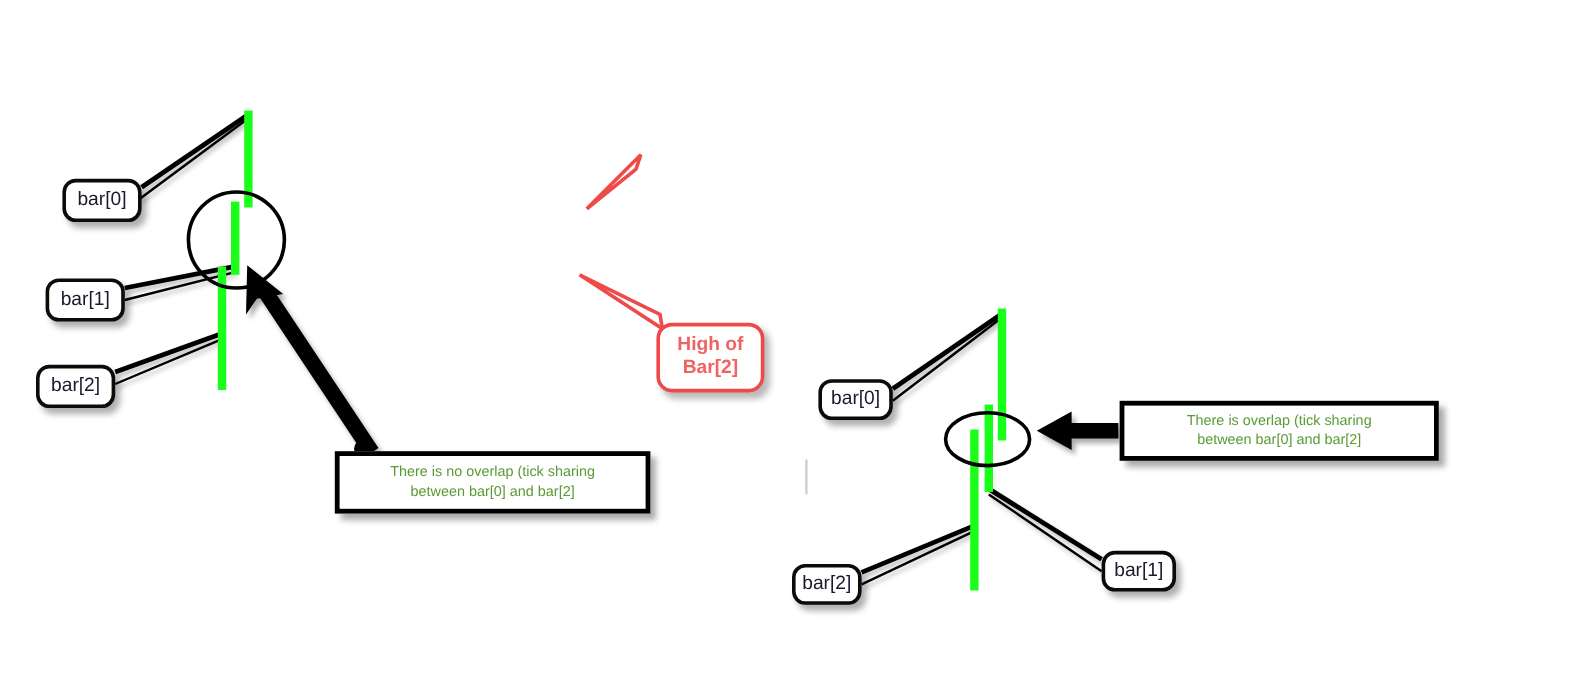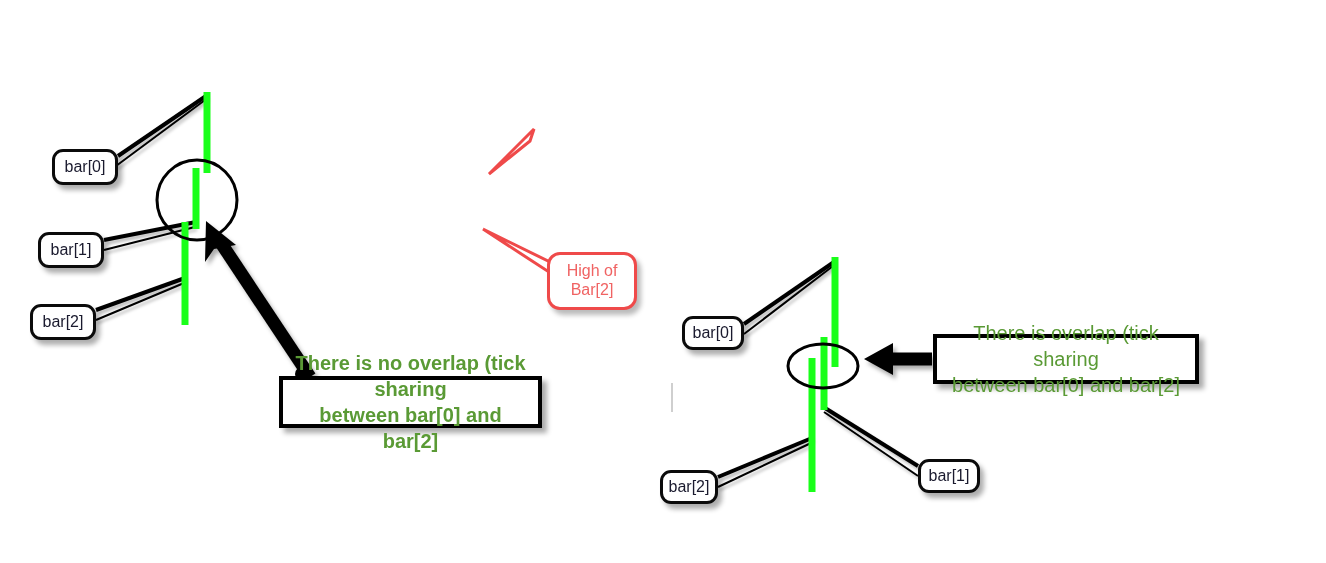--- a/index.html
+++ b/index.html
@@ -42,21 +42,21 @@
     z-index:6;
   }
 
   
   .note{
     position:absolute;
     background:#ffffff;
     border:4px solid #000000;
     box-shadow:5px 5px 5px rgba(0,0,0,0.33);
     color:#5a9a35;
-    font-size:20px;
+    font-size:12px;
     line-height:1.3;
     text-align:center;
     display:flex;align-items:center;justify-content:center;
     box-sizing:border-box;
     z-index:6;
   }
   .note span{display:block;padding:0 8px;}
 </style>
 </head>
 <body>
@@ -137,28 +137,28 @@
   <div class="pill" style="left:52px;top:149px;width:66px;height:36px;">
     <span>bar[0]</span>
   </div>
   <div class="pill" style="left:38px;top:232px;width:66px;height:36px;">
     <span>bar[1]</span>
   </div>
   <div class="pill" style="left:30px;top:304px;width:66px;height:36px;">
     <span>bar[2]</span>
   </div>
 
-  <div class="redbox" style="left:547px;top:252px;width:90px;height:58px;">
+  <div class="redbox" style="left:547px;top:269px;width:90px;height:58px;font-weight:bold;">
     <div>
       <div>High of</div>
       <div>Bar[2]</div>
     </div>
   </div>
 
-  <div class="note" style="left:279px;top:376px;width:263px;height:52px;font-weight:bold;">
+  <div class="note" style="left:279px;top:376px;width:263px;height:52px;">
     <div>
       <span>There is no  overlap (tick sharing</span>
       <span>between bar[0] and bar[2]</span>
     </div>
   </div>
 
   <div class="pill" style="left:682px;top:316px;width:62px;height:34px;">
     <span>bar[0]</span>
   </div>
   <div class="pill" style="left:918px;top:459px;width:62px;height:34px;">

